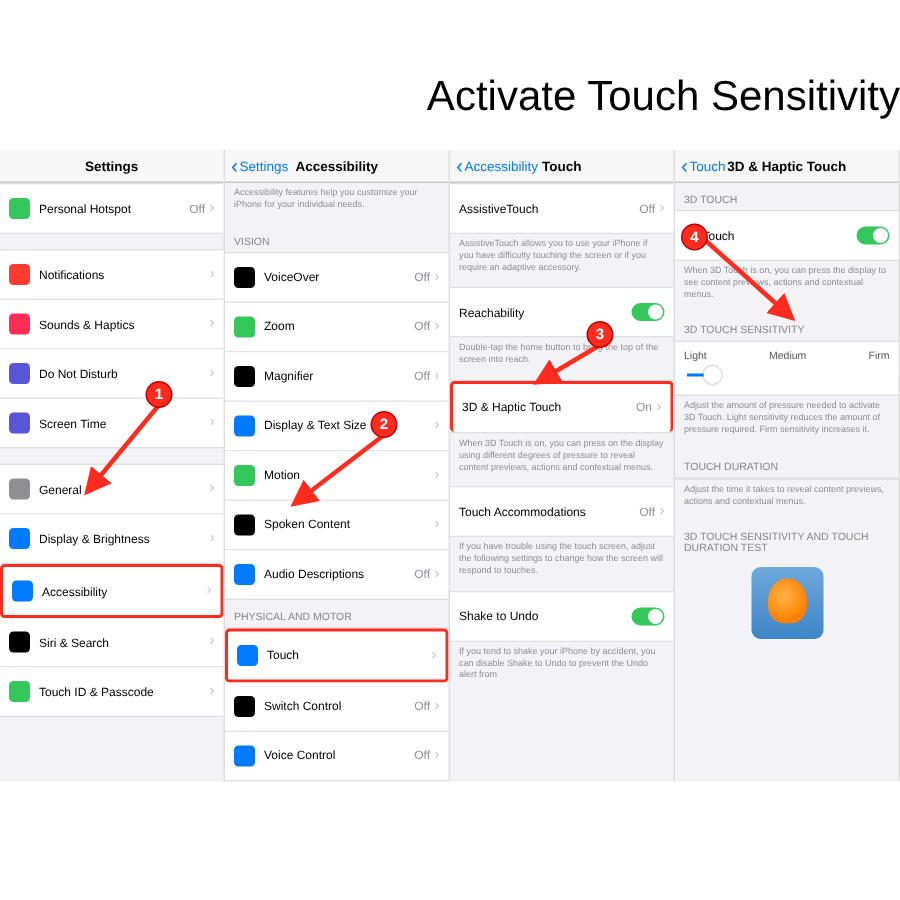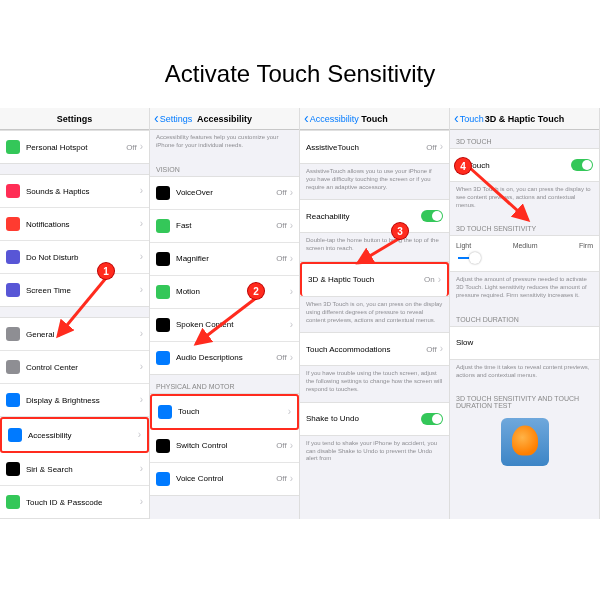--- a/index.html
+++ b/index.html
@@ -1,17 +1,17 @@
 <!DOCTYPE html>
 <html><head>
 <meta charset="utf-8">
 <style>
   * { box-sizing: border-box; margin: 0; padding: 0; }
   body { font-family: -apple-system, Helvetica, Arial, sans-serif; background: #fff; width: 600px; height: 600px; overflow: hidden; }
-  .title { text-align: center; font-size: 24px; font-weight: 500; padding: 60px 0 20px; }
+  .title { text-align: right; font-size: 28px; font-weight: 500; padding: 48px 0 20px; }
   .panels { display: flex; width: 600px; position: relative; }
   .panel { flex: 1; border-right: 1px solid #ddd; font-size: 8px; color: #000; background: #f2f2f7; overflow: hidden; }
   .panel:last-child { border-right: none; }
   .navbar { display: flex; align-items: center; justify-content: center; height: 22px; background: #f7f7f7; border-bottom: 0.5px solid #c8c8c8; position: relative; font-size: 9px; font-weight: 600; }
   .navbar .back { position: absolute; left: 4px; color: #007aff; font-weight: 400; display: flex; align-items: center; gap: 1px; }
   .navbar .back::before { content: "‹"; font-size: 14px; line-height: 0; margin-top: -2px; }
   .section-label { font-size: 7px; color: #888; padding: 8px 6px 3px; text-transform: uppercase; }
   .section-note { font-size: 6px; color: #8e8e93; padding: 4px 6px 8px; line-height: 1.3; }
   .group { background: #fff; border-top: 0.5px solid #e0e0e0; border-bottom: 0.5px solid #e0e0e0; }
   .row { display: flex; align-items: center; height: 22px; padding: 16px 6px; border-bottom: 0.5px solid #e5e5e5; background: #fff; position: relative; }
@@ -52,50 +52,45 @@
           <div class="row">
             <span class="icon" style="background:#34c759"></span>
             <span class="label">Personal Hotspot</span>
             <span class="value">Off</span>
             <span class="chev"></span>
           </div>
         </div>
         <div style="height:10px"></div>
         <div class="group">
           <div class="row">
+            <span class="icon" style="background:#ff3b30"></span>
+            <span class="label">Notifications</span>
+            <span class="chev"></span>
+          </div>
+          <div class="row">
             <span class="icon" style="background:#ff2d55"></span>
             <span class="label">Sounds &amp; Haptics</span>
             <span class="chev"></span>
           </div>
           <div class="row">
-            <span class="icon" style="background:#ff3b30"></span>
-            <span class="label">Notifications</span>
-            <span class="chev"></span>
-          </div>
-          <div class="row">
             <span class="icon" style="background:#5856d6"></span>
             <span class="label">Do Not Disturb</span>
             <span class="chev"></span>
           </div>
           <div class="row">
             <span class="icon" style="background:#5856d6"></span>
             <span class="label">Screen Time</span>
             <span class="chev"></span>
           </div>
         </div>
         <div style="height:10px"></div>
         <div class="group">
           <div class="row">
             <span class="icon" style="background:#8e8e93"></span>
             <span class="label">General</span>
-            <span class="chev"></span>
-          </div>
-          <div class="row">
-            <span class="icon" style="background:#8e8e93"></span>
-            <span class="label">Control Center</span>
             <span class="chev"></span>
           </div>
           <div class="row">
             <span class="icon" style="background:#007aff"></span>
             <span class="label">Display &amp; Brightness</span>
             <span class="chev"></span>
           </div>
           <div class="row hl">
             <span class="icon" style="background:#007aff"></span>
             <span class="label">Accessibility</span>
@@ -124,28 +119,33 @@
     <div class="section-label">VISION</div>
     <div class="group" id="p2rows1">
         <div class="row">
           <span class="icon" style="background:#000"></span>
           <span class="label">VoiceOver</span>
           <span class="value">Off</span>
           <span class="chev"></span>
         </div>
         <div class="row">
           <span class="icon" style="background:#34c759"></span>
-          <span class="label">Fast</span>
+          <span class="label">Zoom</span>
           <span class="value">Off</span>
           <span class="chev"></span>
         </div>
         <div class="row">
           <span class="icon" style="background:#000"></span>
           <span class="label">Magnifier</span>
           <span class="value">Off</span>
+          <span class="chev"></span>
+        </div>
+        <div class="row">
+          <span class="icon" style="background:#007aff"></span>
+          <span class="label">Display &amp; Text Size</span>
           <span class="chev"></span>
         </div>
         <div class="row">
           <span class="icon" style="background:#34c759"></span>
           <span class="label">Motion</span>
           <span class="chev"></span>
         </div>
         <div class="row">
           <span class="icon" style="background:#000"></span>
           <span class="label">Spoken Content</span>
@@ -248,23 +248,20 @@
         <span>Firm</span>
       </div>
       <div class="slider-track">
           <div class="bar"></div>
           <div class="knob"></div>
         </div>
     </div>
     <div class="section-note">Adjust the amount of pressure needed to activate 3D Touch. Light sensitivity reduces the amount of pressure required. Firm sensitivity increases it.</div>
     <div class="section-label">TOUCH DURATION</div>
     <div class="group">
-      <div class="row">
-          <span class="label">Slow</span>
-        </div>
     </div>
     <div class="section-note">Adjust the time it takes to reveal content previews, actions and contextual menus.</div>
     <div class="section-label">3D TOUCH SENSITIVITY AND TOUCH DURATION TEST</div>
     <div class="preview"></div>
   </div>
 
   <div class="bubble" style="left:98px; top:155px;">1</div>
   <div class="bubble" style="left:248px; top:175px;">2</div>
   <div class="bubble" style="left:392px; top:115px;">3</div>
   <div class="bubble" style="left:455px; top:50px;">4</div>

